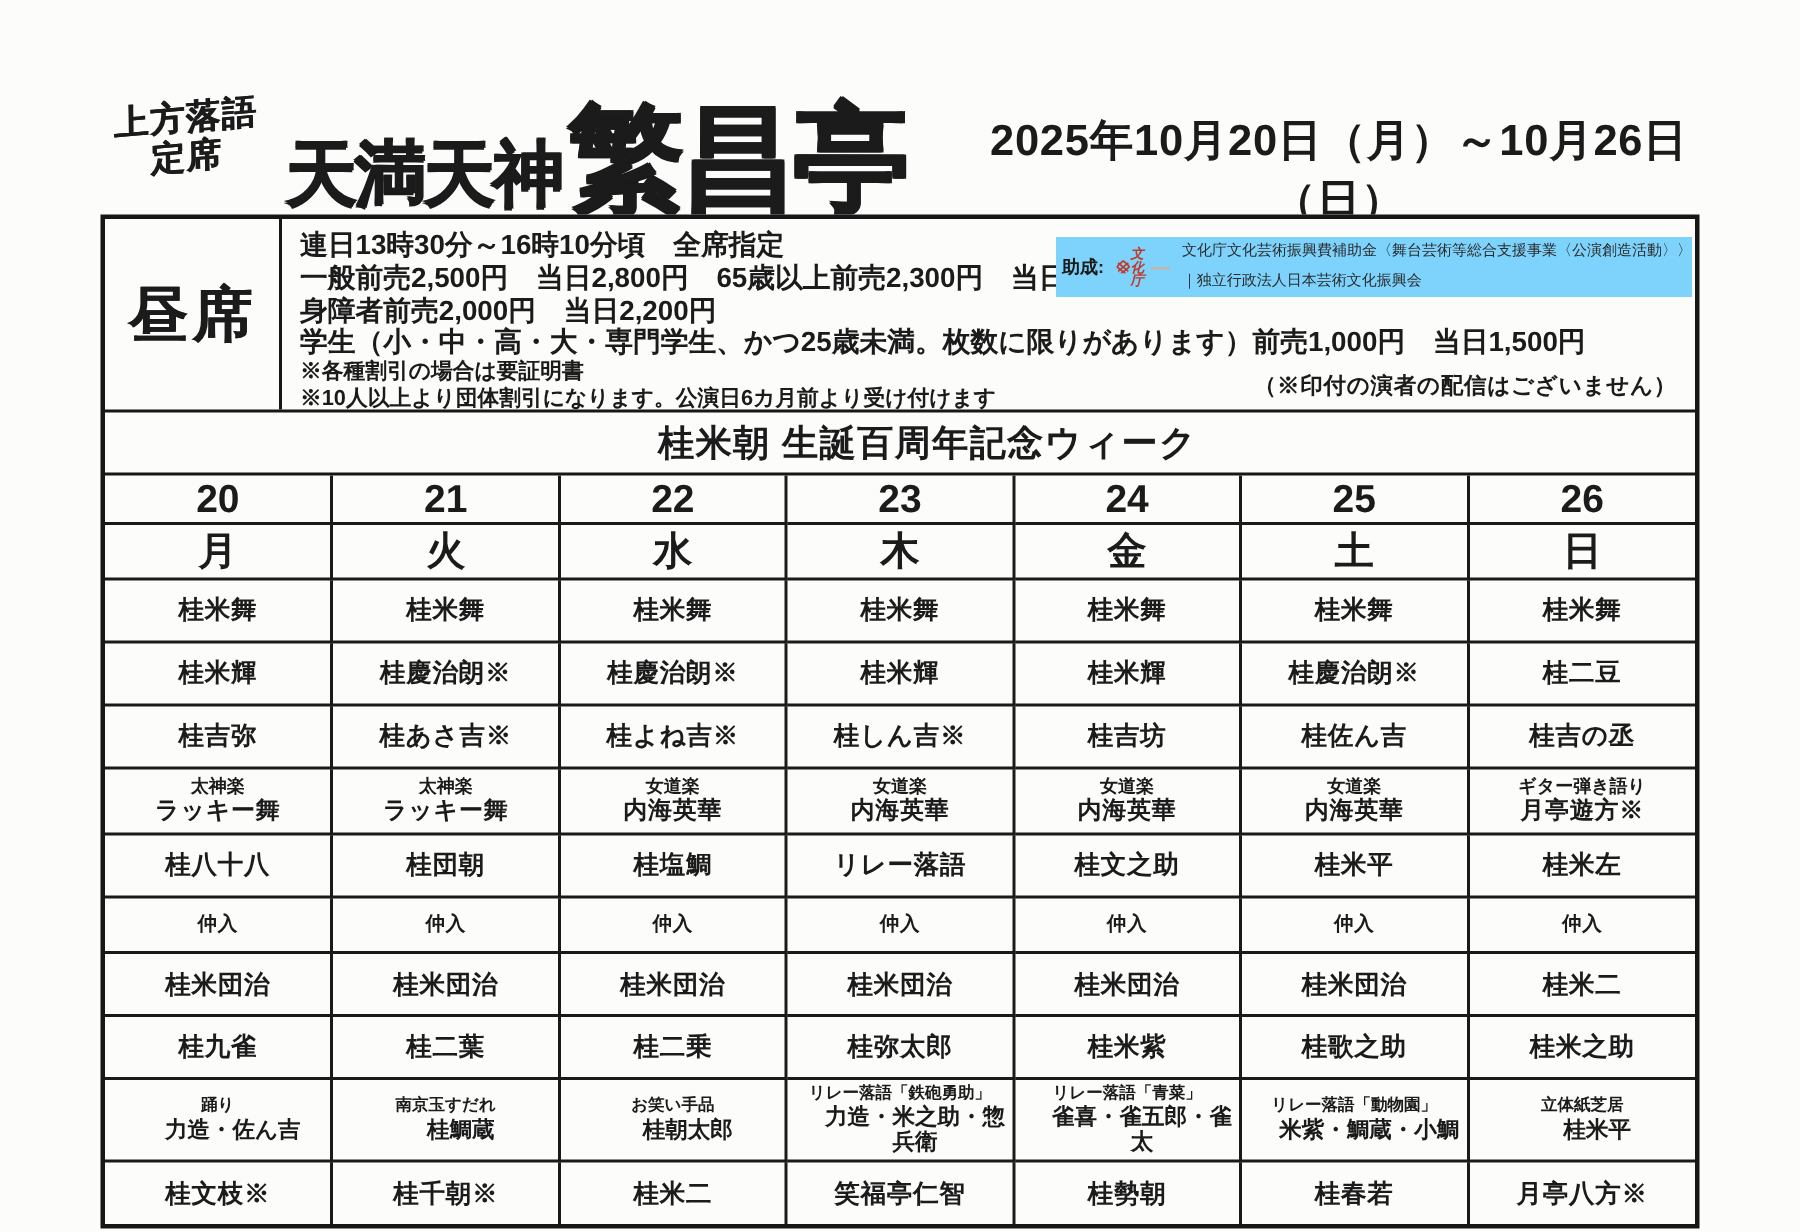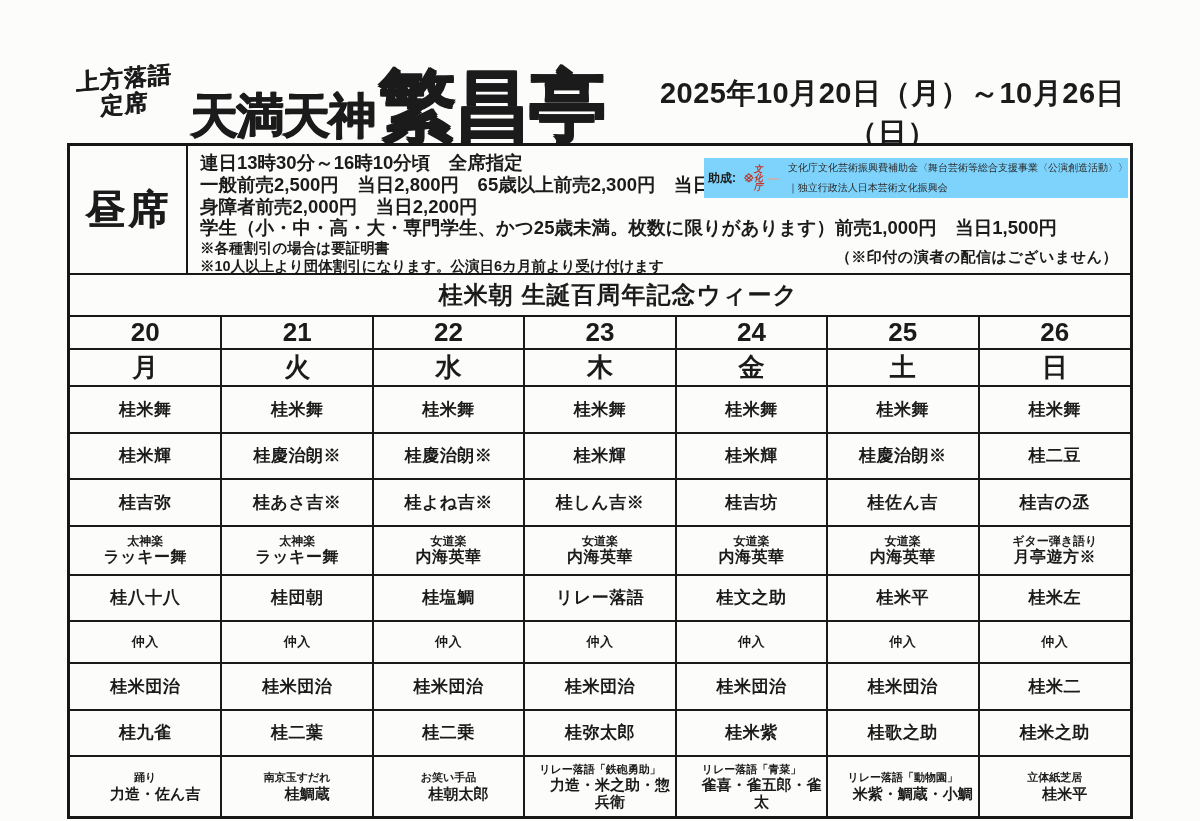--- a/index.html
+++ b/index.html
@@ -375,17 +375,40 @@
             </td>
             <td>
               <div class="cell-top">リレー落語「動物園」</div>
               <div class="cell-main">米紫・鯛蔵・小鯛</div>
             </td>
             <td>
               <div class="cell-top">立体紙芝居</div>
               <div class="cell-main">桂米平</div>
             </td>
           </tr>
+          <tr class="body-row">
+            <td>
+              <div class="cell-main">桂文枝※</div>
+            </td>
+            <td>
+              <div class="cell-main">桂千朝※</div>
+            </td>
+            <td>
+              <div class="cell-main">桂米二</div>
+            </td>
+            <td>
+              <div class="cell-main">笑福亭仁智</div>
+            </td>
+            <td>
+              <div class="cell-main">桂勢朝</div>
+            </td>
+            <td>
+              <div class="cell-main">桂春若</div>
+            </td>
+            <td>
+              <div class="cell-main">月亭八方※</div>
+            </td>
+          </tr>
         </tbody>
     </table>
 
   </div>
 </div>
 
 </body></html>

